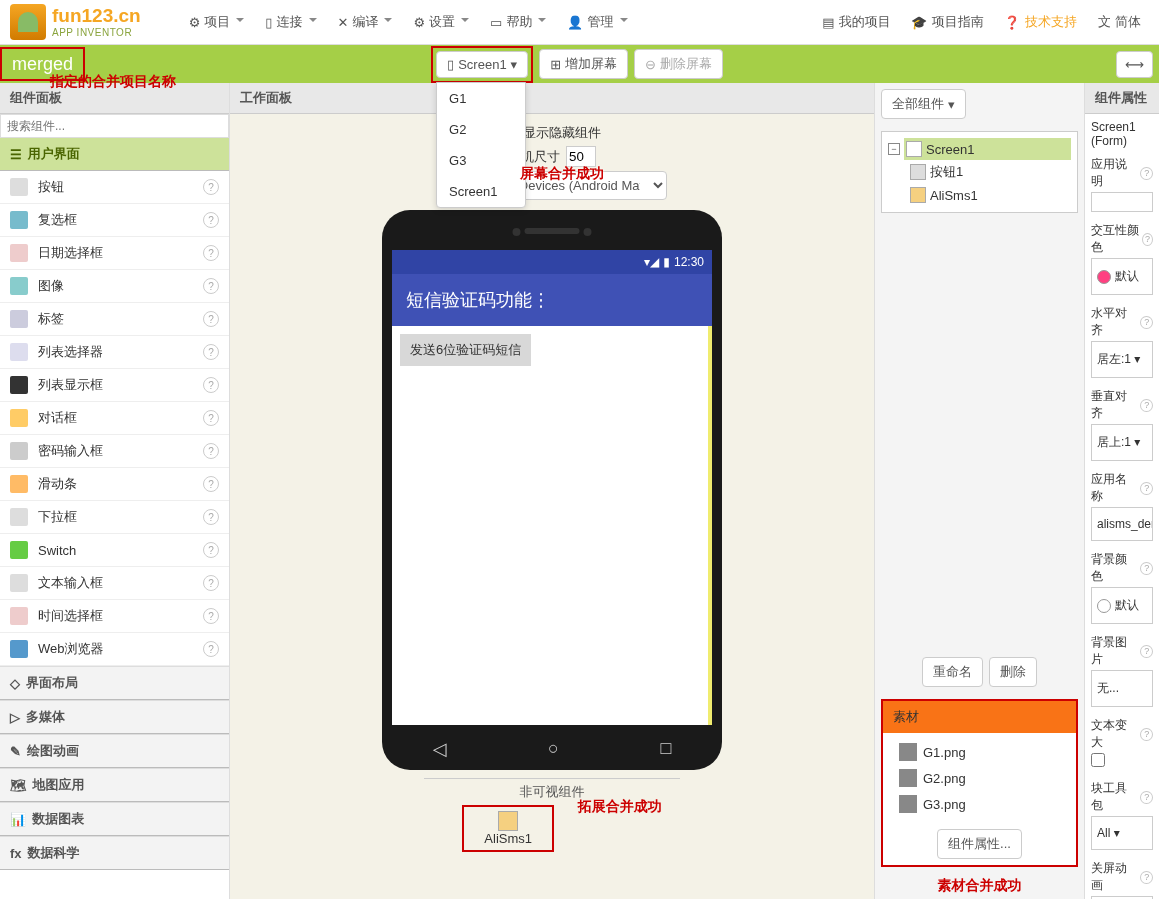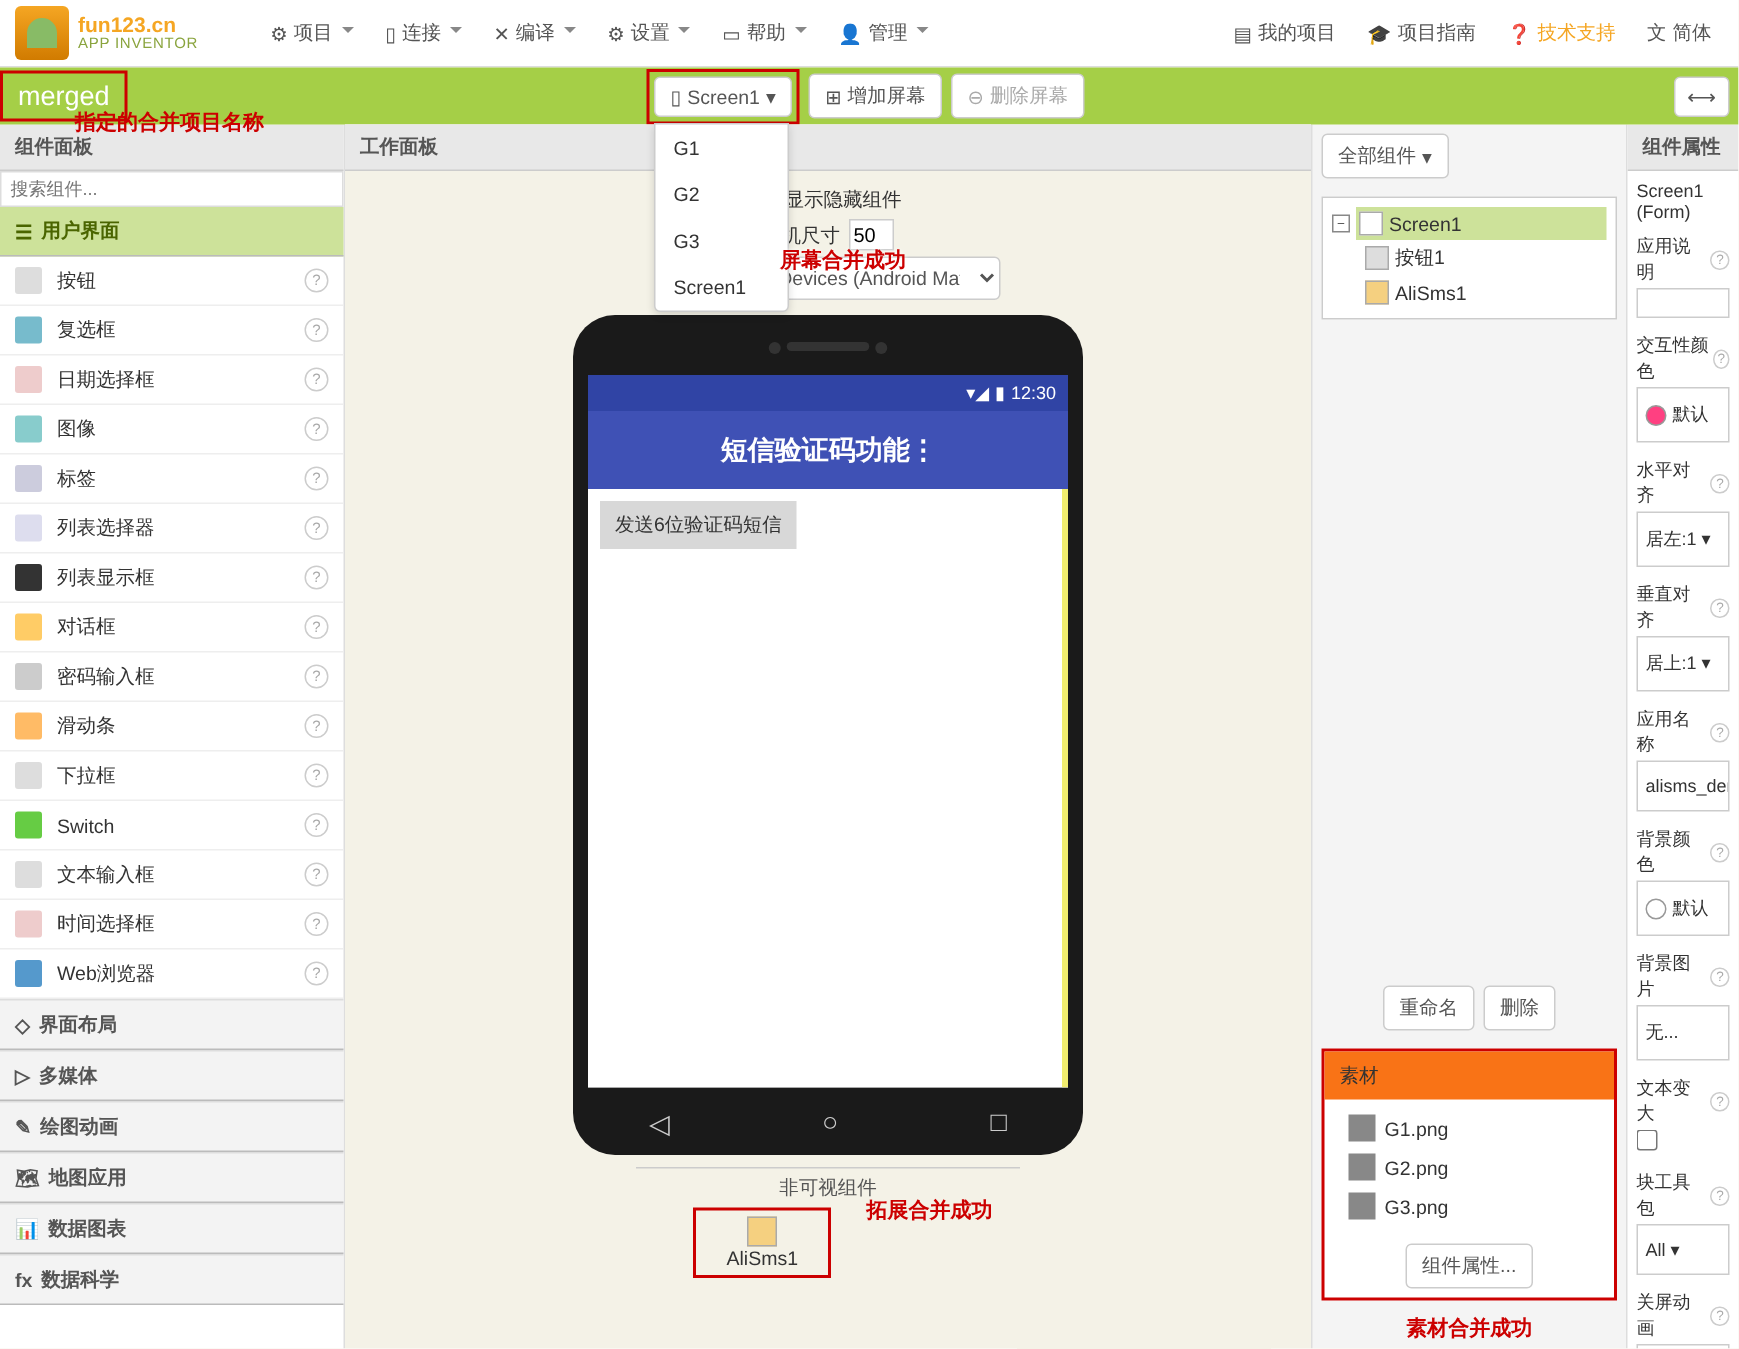--- a/index.html
+++ b/index.html
@@ -2,21 +2,21 @@
 <html><head>
 <meta charset="utf-8">
 <style>
 * { box-sizing: border-box; margin: 0; padding: 0; font-family: "Helvetica Neue", Helvetica, Arial, sans-serif; }
 body { font-size: 13px; color: #333; background: #fff; overflow: hidden; }
 .topbar { height: 45px; background: #fff; border-bottom: 1px solid #ddd; display: flex; align-items: center; padding: 0 10px; }
 .logo { display: flex; align-items: center; gap: 6px; margin-right: 40px; }
 .logo-img { width: 36px; height: 36px; background: linear-gradient(#f5a623, #d17b00); border-radius: 4px; position: relative; }
 .logo-img::before { content: ""; position: absolute; top: 8px; left: 8px; width: 20px; height: 20px; background: #8b6; border-radius: 50% 50% 0 0; }
 .logo-txt { display: flex; flex-direction: column; line-height: 1.1; }
-.logo-txt .line1 { color: #f5a623; font-weight: bold; font-size: 14px; }
+.logo-txt .line1 { color: #f5a623; font-weight: bold; font-size: 19px; }
 .logo-txt .line2 { color: #8aa43e; font-size: 10px; letter-spacing: 0.5px; }
 .navmenu { display: flex; gap: 5px; }
 .navmenu .item { padding: 6px 8px; color: #555; cursor: pointer; display: flex; align-items: center; gap: 4px; font-size: 13px; }
 .navmenu .caret::after { content: ""; border: 4px solid transparent; border-top-color: #888; margin-left: 2px; }
 .navright { margin-left: auto; display: flex; gap: 5px; }
 .navright .item { padding: 6px 8px; color: #555; cursor: pointer; display: flex; align-items: center; gap: 4px; }
 .navright .item.highlight { color: #f5a623; }
 .greenbar { height: 38px; background: #a5cf47; display: flex; align-items: center; padding: 0 6px; gap: 6px; position: relative; }
 .proj-name { color: #fff; font-size: 18px; font-weight: 500; padding: 0 10px; border: 2px solid #c00; height: 34px; display: flex; align-items: center; margin-left: -6px; }
 .annot { color: #c00; font-weight: bold; font-size: 14px; position: absolute; }
@@ -39,21 +39,21 @@
 .col-work { flex: 1; background: #f4f2e7; display: flex; flex-direction: column; padding: 0; position: relative; }
 .work-inner { padding: 10px 44px; }
 .ctrls { display: flex; flex-direction: column; align-items: center; gap: 4px; margin-bottom: 8px; }
 .ctrls .row { display: flex; align-items: center; gap: 6px; font-size: 13px; }
 .phone { width: 340px; height: 560px; background: #1a1a1a; border-radius: 28px; margin: 10px auto 4px; padding: 40px 10px 45px; position: relative; }
 .phone-top { display:flex; justify-content:center; gap:4px; position:absolute; top:18px; left:50%; transform:translateX(-50%);}
 .phone-top .dot{width:8px;height:8px;border-radius:50%;background:#333;}
 .phone-top .bar{width:55px;height:6px;border-radius:3px;background:#333;}
 .phone-screen { background: #fff; height: 100%; position: relative; overflow: hidden; }
 .statusbar { background: #3044a5; height: 24px; color: #fff; display: flex; align-items: center; justify-content: flex-end; padding: 0 8px; font-size: 12px; gap: 4px; }
-.appbar { background: #3f51b5; height: 52px; color: #fff; display: flex; align-items: center; padding: 0 14px; font-size: 18px; justify-content: center; font-weight: bold; }
+.appbar { background: #3f51b5; height: 52px; color: #fff; display: flex; align-items: center; padding: 0 14px; font-size: 18px; justify-content: flex-start; }
 .appbar .dots { font-size: 18px; letter-spacing:-1px; }
 .appbody { padding: 8px; background: #fff; height: calc(100% - 76px); border-right: 4px solid #f0ec6f; }
 .smsbtn { background: #d8d8d8; padding: 7px 10px; font-size: 13px; color: #333; display: inline-block; }
 .phone-nav { position:absolute; bottom:10px; left:0; right:0; display:flex; justify-content:space-around; color:#ccc; font-size:18px;}
 .nonvis { text-align: center; margin-top: 8px; }
 .nonvis-label { font-size: 13px; color: #555; border-top: 1px solid #ccc; padding-top: 4px; margin: 0 150px 4px; }
 .nonvis-comp { display: inline-flex; flex-direction: column; align-items: center; border: 2px solid #c00; padding: 4px 20px; }
 .nonvis-comp .ic { width: 20px; height: 20px; background: #f5d080; border: 1px solid #aaa; }
 .col-comp { width: 210px; background: #f4f4f4; border-left: 1px solid #ddd; display: flex; flex-direction: column; }
 .tree-wrap { background: #fff; border: 1px solid #ccc; margin: 6px; flex: 0 0 auto;}

